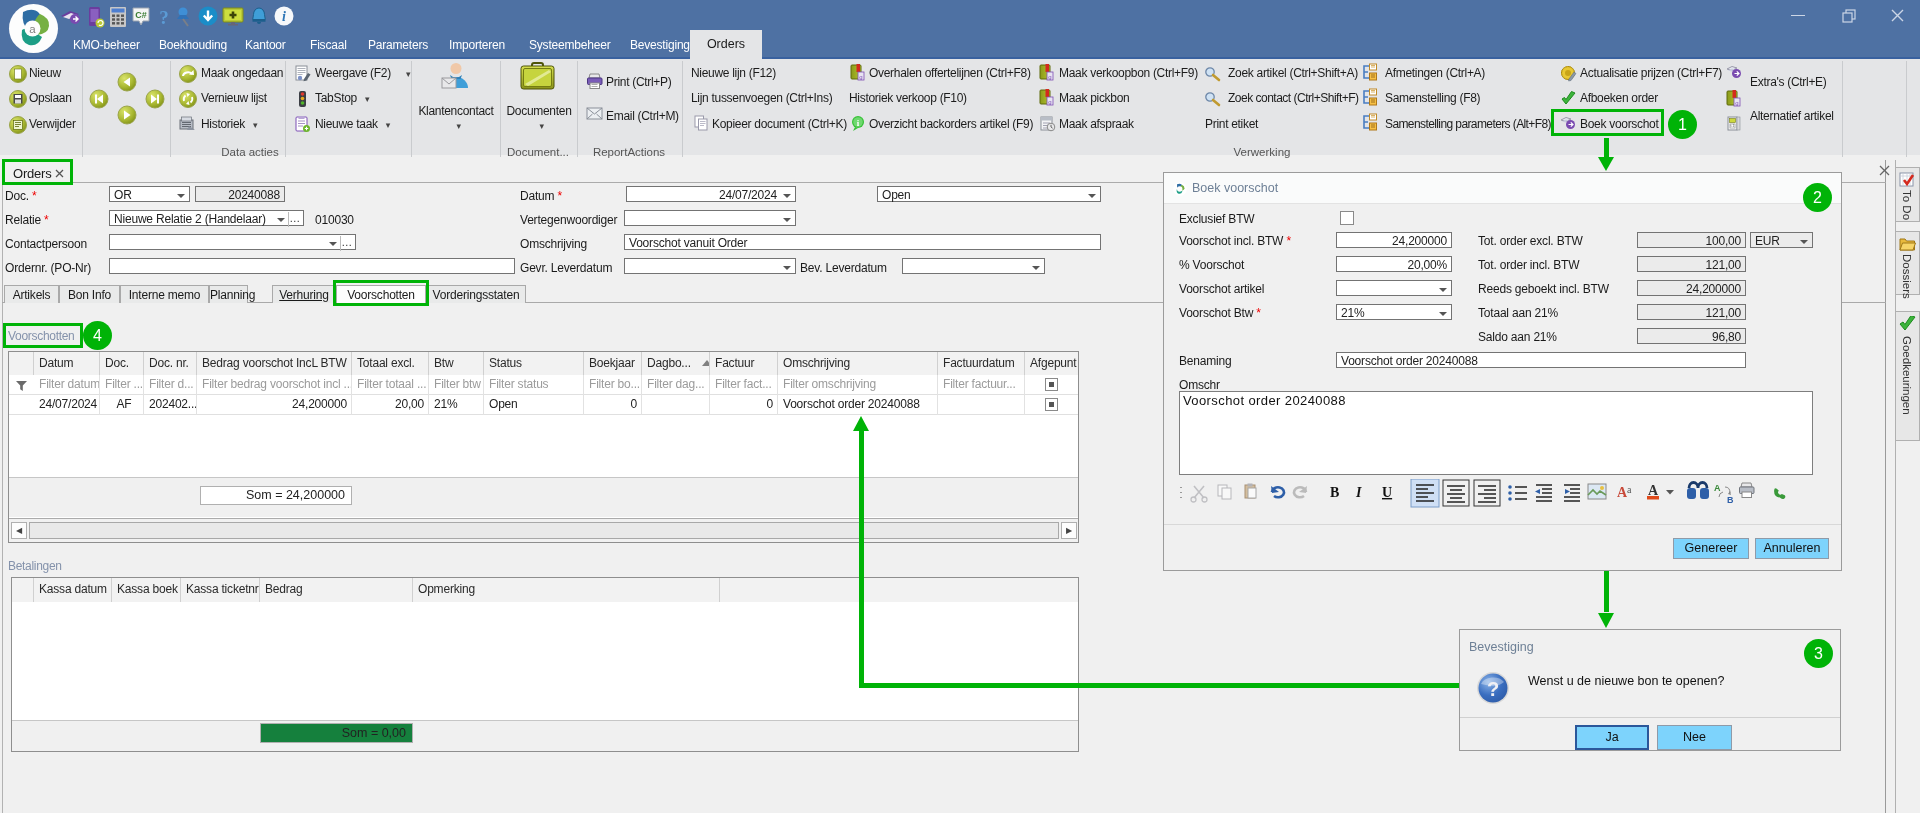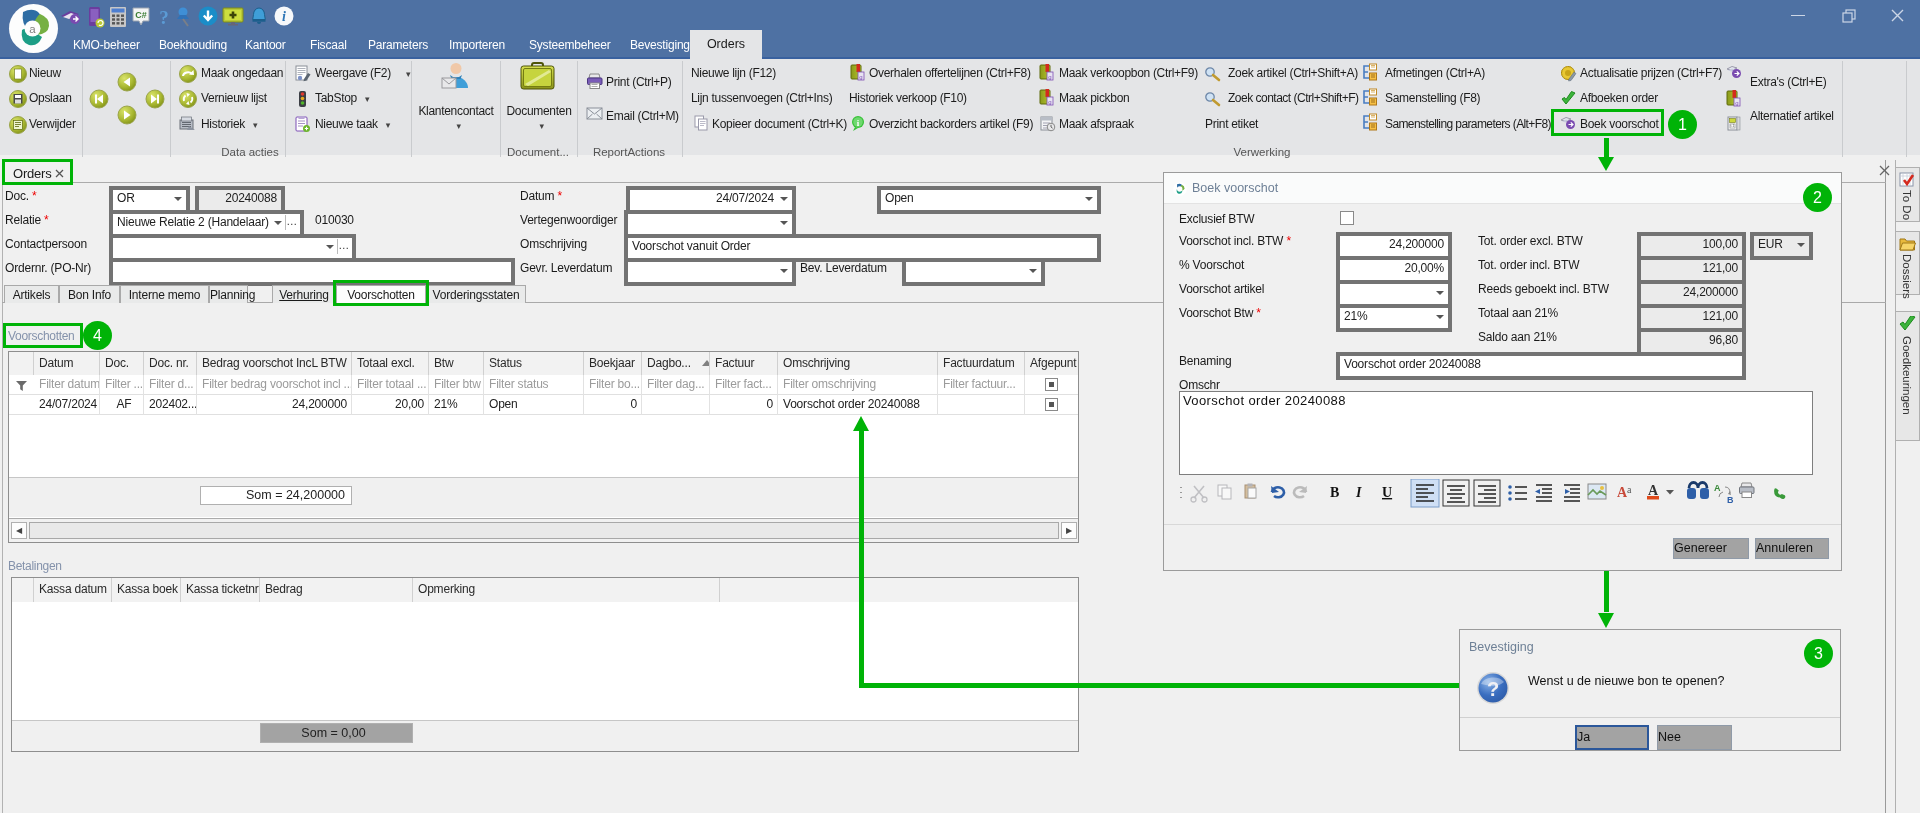--- a/index.html
+++ b/index.html
@@ -11,38 +11,38 @@
   .menuitem { position:absolute; top:33px; height:24px; line-height:24px; color:#fff; font-size:12px; letter-spacing:-0.2px; }
   #ordertab { position:absolute; left:690px; top:30px; width:72px; height:29px; background:#e4e5e7; color:#1a1a1a; text-align:center; line-height:29px; font-size:12.5px; z-index:3; }
   .winbtn { position:absolute; top:8px; color:#ccd6e6; font-size:14px; width:20px; text-align:center; }
   
   #ribbon { position:absolute; left:0; top:57px; width:1920px; height:98px; background:#e4e5e7; border-top:2px solid #39619f; }
   .rsep { position:absolute; top:2px; height:96px; width:1px; background:#c9cbce; }
   .ritem { position:absolute; height:18px; line-height:18px; white-space:nowrap; color:#1c1c1c; font-size:12px; letter-spacing:-0.3px; }
   .rlabel { position:absolute; top:86px; height:14px; line-height:14px; color:#555; font-size:11.5px; text-align:center; }
   .chev { color:#444; font-size:9px; margin-left:5px; }
   
-  .field { position:absolute; background:#fff; border:4px solid #737373; height:28px; line-height:17px; font-size:12px; letter-spacing:-0.2px; }
+  .field { position:absolute; background:#fff; border:1px solid #737373; height:16px; line-height:17px; font-size:12px; letter-spacing:-0.2px; }
   .flabel { position:absolute; height:18px; line-height:18px; font-size:12px; letter-spacing:-0.2px; color:#1a1a1a; white-space:nowrap; }
   .req { color:#e00; font-size:12px; }
   .ddarrow { position:absolute; right:4px; top:7px; width:0; height:0; border-left:4px solid transparent; border-right:4px solid transparent; border-top:4px solid #555; }
   .dots { position:absolute; right:2px; top:1px; width:13px; height:15px; border-left:1px solid #bbb; text-align:center; line-height:13px; color:#333; font-size:11px; letter-spacing:0.5px; }
   
   .itab { position:absolute; top:285px; height:18px; line-height:18px; background:#e9eaea; border:1px solid #a9a9a9; border-bottom:none; text-align:center; font-size:12px; letter-spacing:-0.2px; color:#1a1a1a; }
   
   .gridhdr { position:absolute; background:#f2f2f2; border-right:1px solid #d0d0d0; color:#2a2a2a; font-size:12px; letter-spacing:-0.2px; line-height:22px; padding-left:5px; overflow:hidden; white-space:nowrap; }
   .gridcell { position:absolute; border-right:1px solid #e2e2e2; font-size:12px; letter-spacing:-0.2px; line-height:19px; height:20px; padding-left:5px; overflow:hidden; white-space:nowrap; }
   .filtertxt { color:#9b9b9b; }
   
   .grect { position:absolute; border:3px solid #00b307; }
   .gcircle { position:absolute; width:29px; height:29px; border-radius:50%; background:#00b307; color:#fff; text-align:center; line-height:29px; font-size:16px; }
   .gline { position:absolute; background:#00b307; }
   
   .dlg { position:absolute; background:#f0f0f0; border:1px solid #9b9b9b; }
-  .dlgbtn { position:absolute; background:#a3a3a3; border:1px solid #8f9aa8; text-align:left; font-size:12.5px; color:#111; }
+  .dlgbtn { position:absolute; background:#7dd3fc; border:1px solid #8f9aa8; text-align:center; font-size:12.5px; color:#111; }
   .ro { background:#ebebeb; }
   .rightal { text-align:right; padding-right:4px; }
   .chk { position:absolute; width:13px; height:13px; background:#fff; border:1px solid #8a8a8a; }
   .chk::after { content:""; position:absolute; left:3px; top:3px; width:5px; height:5px; background:#555; }
   .stab { position:absolute; left:1896px; width:24px; background:#e7e7e7; border:1px solid #b0b0b0; border-left:none; }
   .stabtxt { position:absolute; left:5px; font-size:11.5px; color:#333; writing-mode:vertical-rl; white-space:nowrap; }
 </style>
 </head>
 <body>
 <div id="titlebar">
@@ -552,21 +552,21 @@
   <div class="abs" style="left:0; top:0; width:1066px; height:24px; background:#f1f1f2; border-bottom:1px solid #c2c2c2;"></div>
   <div class="gridhdr" style="left:0; top:0; width:22px; height:24px; line-height:23px;"></div>
   <div class="gridhdr" style="left:22px; top:0; width:78px; height:24px; line-height:23px;">Kassa datum</div>
   <div class="gridhdr" style="left:100px; top:0; width:69px; height:24px; line-height:23px;">Kassa boek</div>
   <div class="gridhdr" style="left:169px; top:0; width:79px; height:24px; line-height:23px;">Kassa ticketnr</div>
   <div class="gridhdr" style="left:248px; top:0; width:153px; height:24px; line-height:23px;">Bedrag</div>
   <div class="gridhdr" style="left:401px; top:0; width:307px; height:24px; line-height:23px;">Opmerking</div>
   <div class="gridhdr" style="left:708px; top:0; width:358px; height:24px; line-height:23px; border-right:none;"></div>
 
   <div class="abs" style="left:0; top:142px; width:1066px; height:31px; background:#f0f0f0; border-top:1px solid #c6c6c6;"></div>
-  <div class="abs" style="left:248px; top:145px; width:153px; height:20px; background:#a3a3a3; border:1px solid #b0b0b0; font-size:12.5px; line-height:18px; text-align:center; padding-right:6px;">Som = 0,00</div>
+  <div class="abs" style="left:248px; top:145px; width:153px; height:20px; background:#15803d; border:1px solid #b0b0b0; font-size:12.5px; line-height:18px; text-align:right; padding-right:6px;">Som = 0,00</div>
 </div>
 
 <div class="abs" style="left:1895px; top:160px; width:25px; height:653px; background:#f0f0f0; border-left:1px solid #b0b0b0;"></div>
 <div class="stab" style="top:167px; height:55px;">
   <svg class="abs" style="left:3px; top:3px;" width="17" height="17" viewBox="0 0 17 17">
       <rect x="1" y="2" width="13" height="13" fill="#fff" stroke="#8a94a8"></rect>
       <path d="M1 5 h13 M4 2 v13 M8 2 v13 M11 2 v13" stroke="#c8cdd8" stroke-width="0.8"></path>
       <path d="M5 9 l3 4 l6 -9" stroke="#d42a1e" stroke-width="2.6" fill="none"></path>
     </svg>
   <div class="stabtxt" style="top:22px;">To Do</div>

